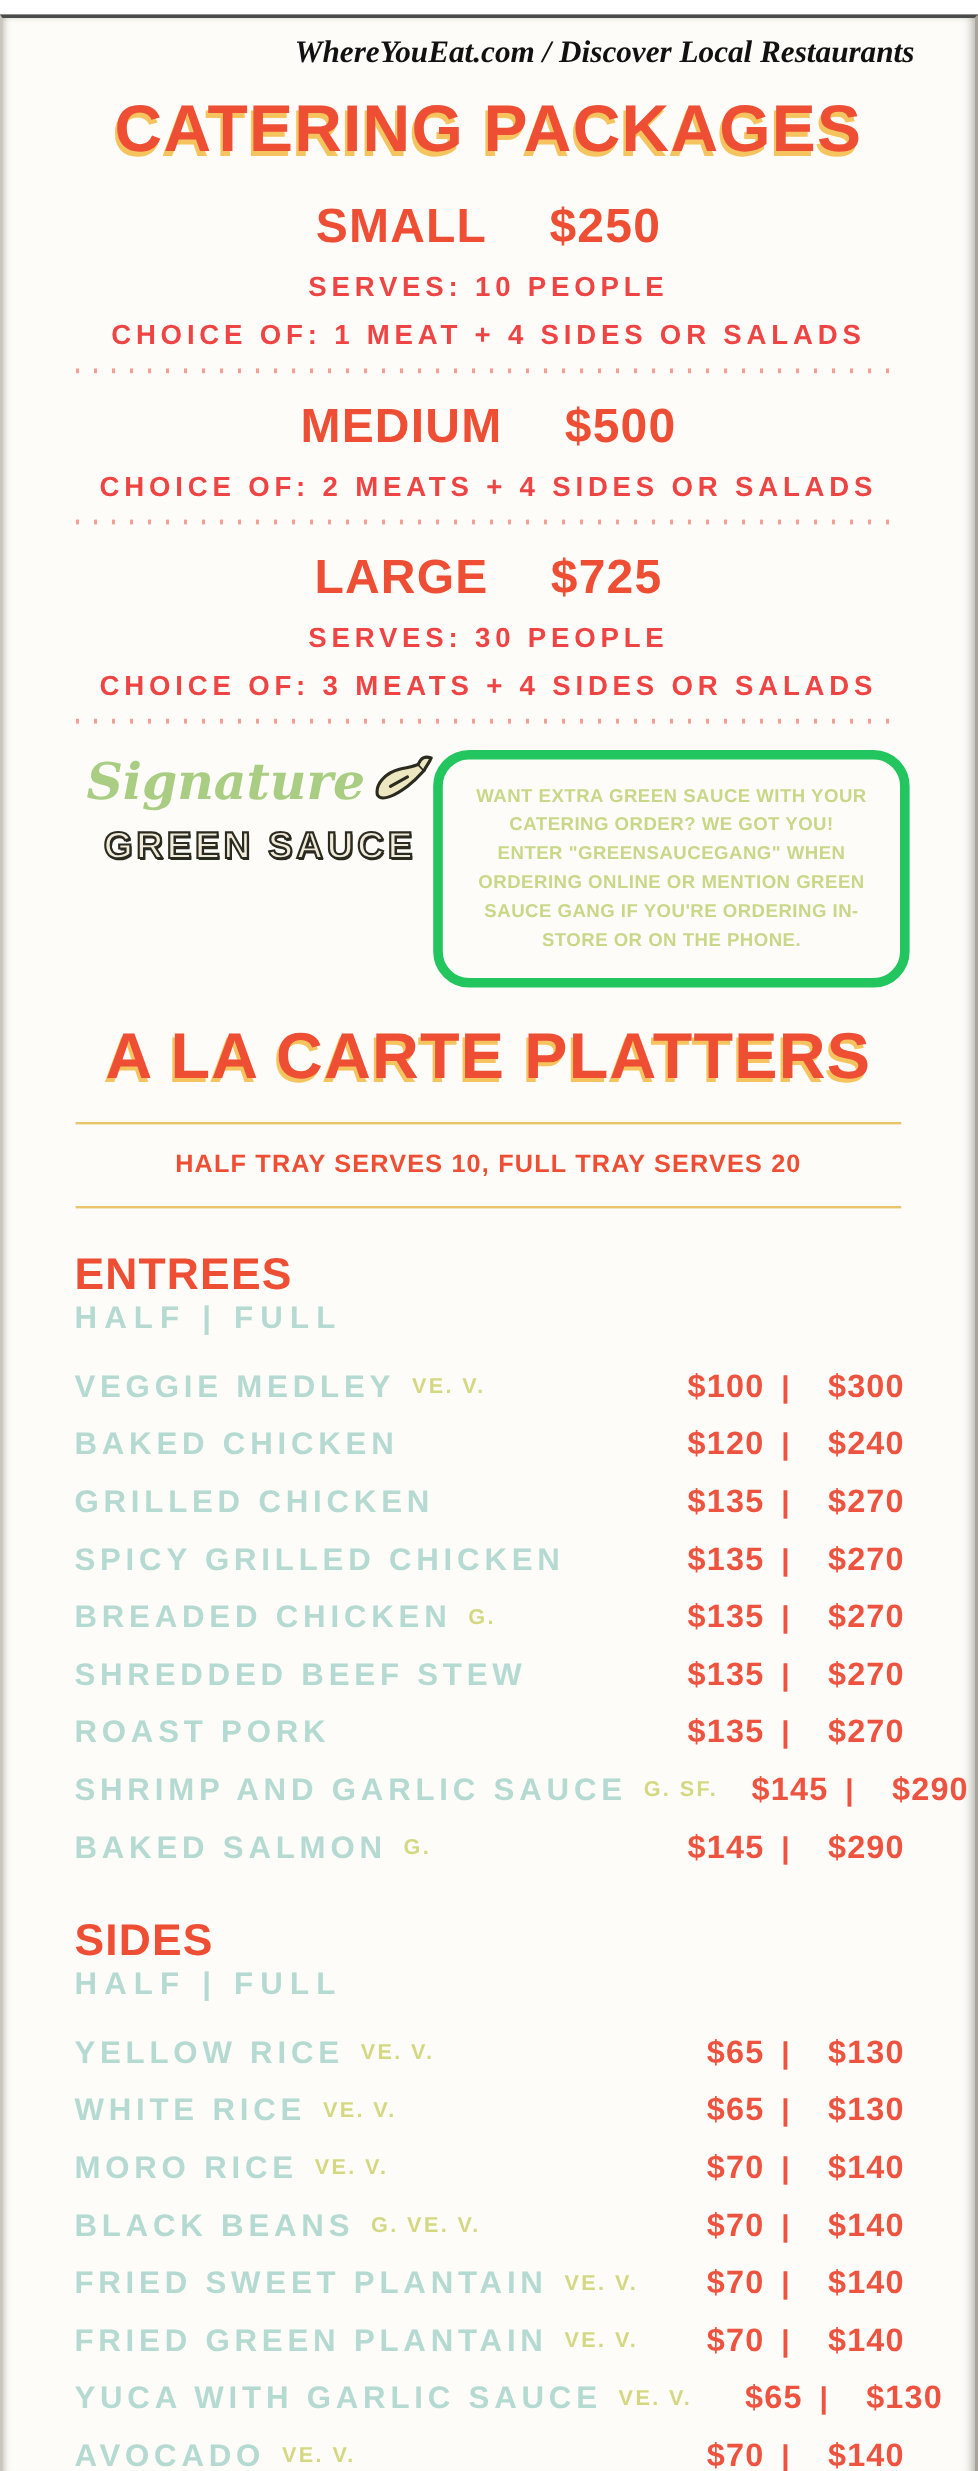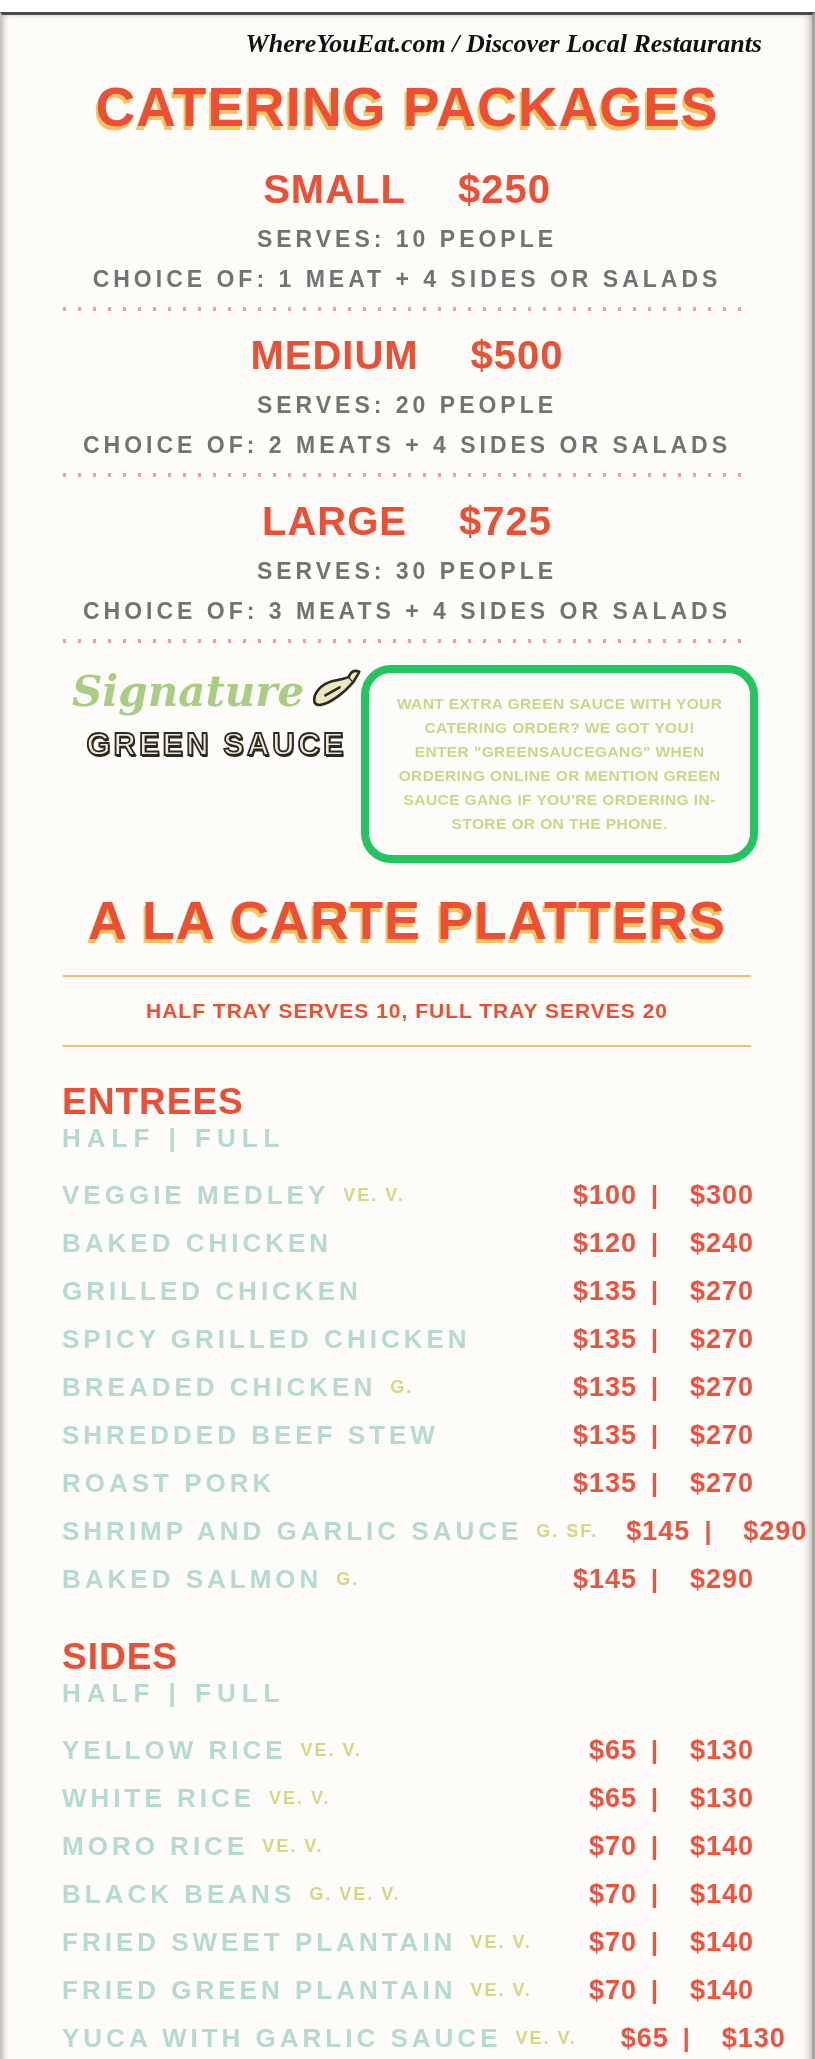--- a/index.html
+++ b/index.html
@@ -44,21 +44,21 @@
 
   
   .pkg { text-align:center; }
   .pkg-title {
     display:flex; justify-content:center; align-items:baseline; gap:52px;
     font-size:40px; font-weight:bold; color:#ee4e34;
     letter-spacing:1px;
     margin-bottom:14px;
   }
   .pkg-serves, .pkg-choice {
-    color:#737373; font-weight:bold;
+    color:#ef4444; font-weight:bold;
     font-size:23px; letter-spacing:4px;
     margin-bottom:13px;
     white-space:nowrap;
   }
   .dotted {
     height:4px; width:688px; margin:14px auto 22px auto;
     background-image:repeating-linear-gradient(90deg,#f2a093 0 3px,transparent 3px 15px);
     background-position:center;
   }
 
@@ -145,21 +145,20 @@
     </div>
     <div class="pkg-serves">SERVES: 10 PEOPLE</div>
     <div class="pkg-choice">CHOICE OF: 1 MEAT + 4 SIDES OR SALADS</div>
     <div class="dotted"></div>
       </div>
       <div class="pkg">
     <div class="pkg-title">
       <span>MEDIUM</span>
       <span>$500</span>
     </div>
-    <div class="pkg-serves">SERVES: 20 PEOPLE</div>
     <div class="pkg-choice">CHOICE OF: 2 MEATS + 4 SIDES OR SALADS</div>
     <div class="dotted"></div>
       </div>
       <div class="pkg">
     <div class="pkg-title">
       <span>LARGE</span>
       <span>$725</span>
     </div>
     <div class="pkg-serves">SERVES: 30 PEOPLE</div>
     <div class="pkg-choice">CHOICE OF: 3 MEATS + 4 SIDES OR SALADS</div>

